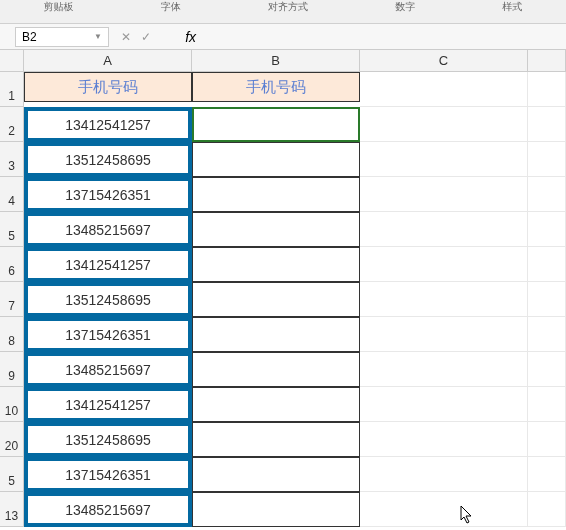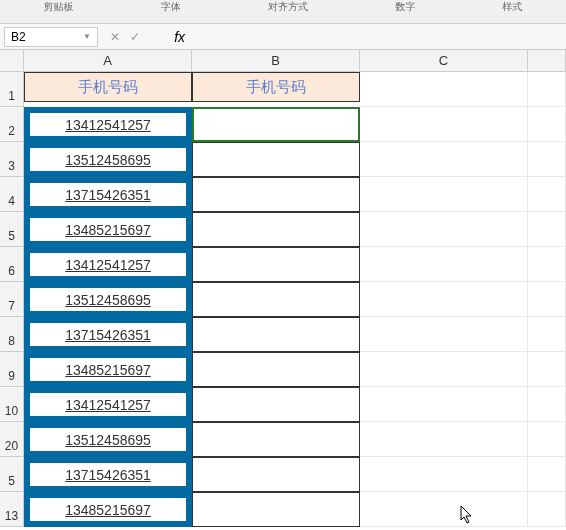--- a/index.html
+++ b/index.html
@@ -22,20 +22,21 @@
       justify-content: space-around;
       align-items: flex-start;
       overflow: hidden;
     }
     .name-box-row {
       display: flex;
       align-items: center;
       border-bottom: 1px solid #ccc;
       height: 26px;
       background: #f7f7f7;
+      padding-left: 11px;
     }
     .name-box {
       width: 94px;
       height: 20px;
       border: 1px solid #ccc;
       background: #fff;
       font-size: 12px;
       padding: 2px 6px;
       margin-left: 4px;
       display: flex;
@@ -109,23 +110,22 @@
     }
     .cell.hdr {
       background: #fde9d9;
       justify-content: center;
       color: #5b7fd2;
       font-size: 15px;
       border: 1px solid #333;
       height: 30px;
     }
     .cell.data-a {
-      border: 6px solid #0369a1;
+      border: 4px solid #0369a1;
       justify-content: center;
-      text-decoration: underline;
     }
     .cell.data-b {
       border: 1px solid #333;
     }
     .cell.data-b.selected {
       outline: 2px solid #2a7a2a;
       outline-offset: -2px;
     }
     .cell.empty-c, .cell.empty-d {
       border-right: 1px solid #e8e8e8;

